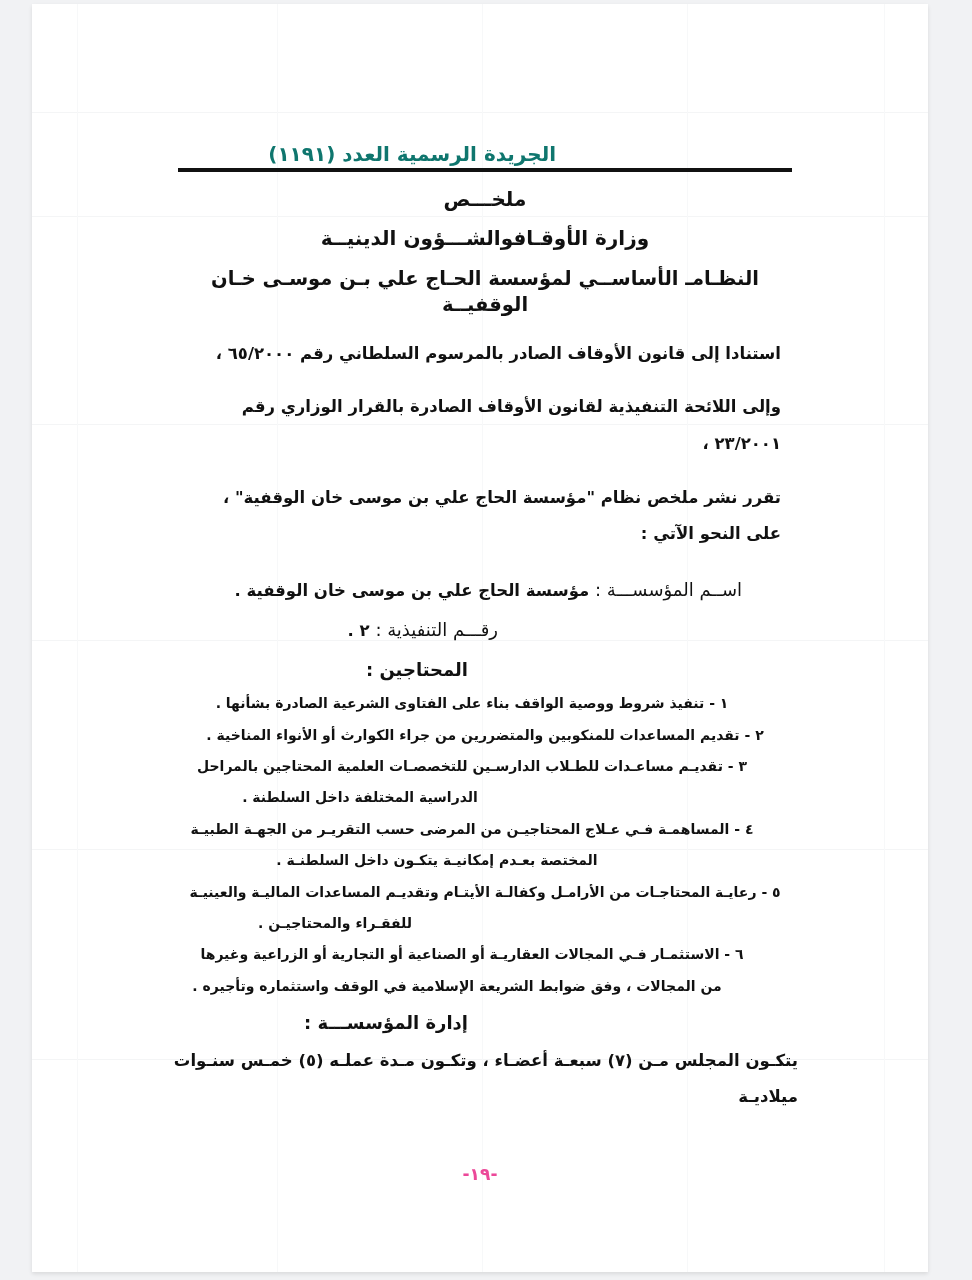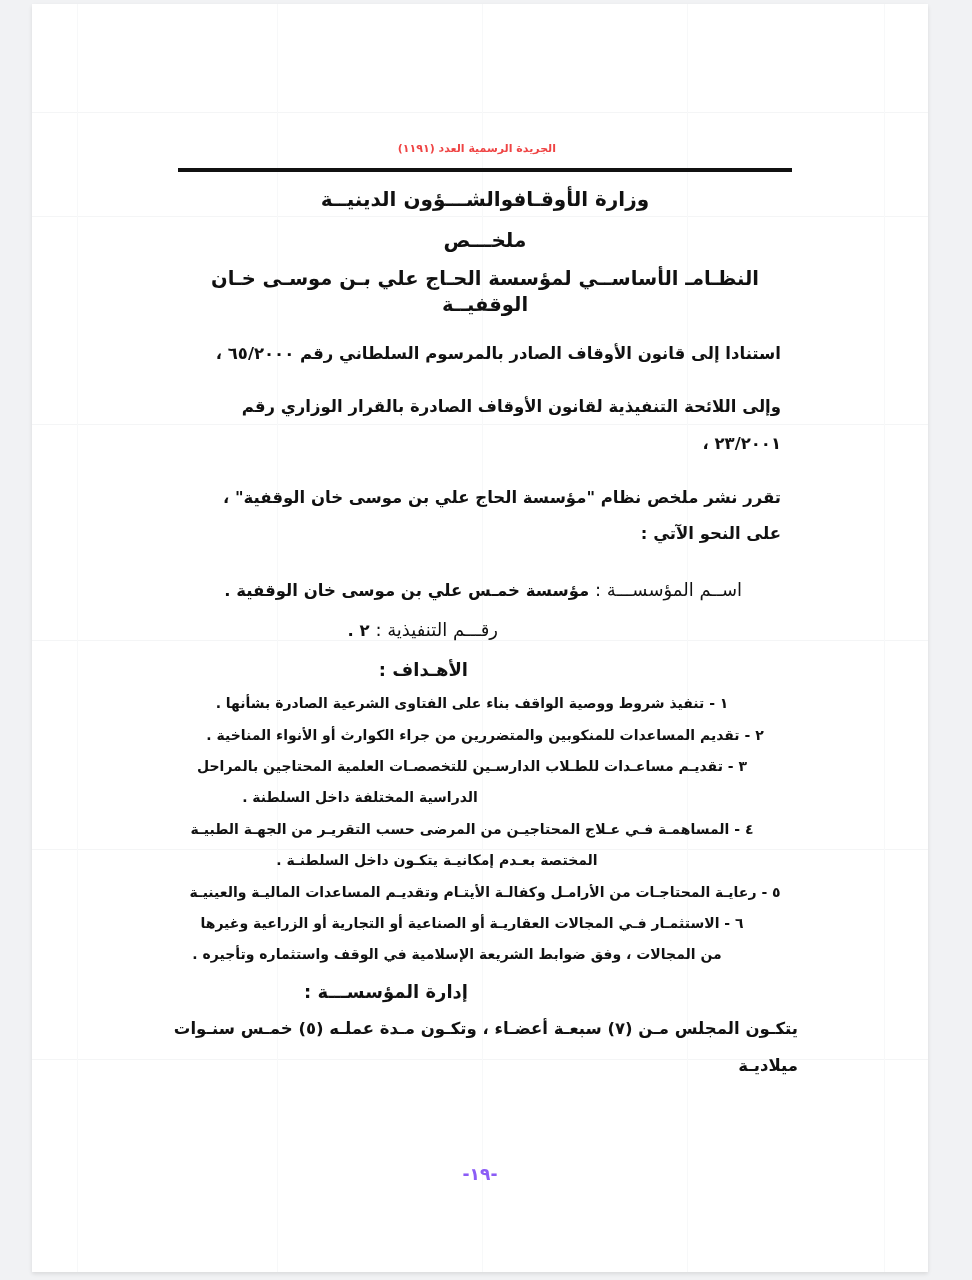--- a/index.html
+++ b/index.html
@@ -53,23 +53,23 @@
     right: 0;
     bottom: 0;
     padding: 0;
   }
 
   
   .running-head {
     position: absolute;
     top: 138px;
     right: 372px;
-    font-size: 11px;
-    font-weight: 700;
-    color: #ef4444;
+    font-size: 20px;
+    font-weight: 700;
+    color: #0f766e;
     letter-spacing: 0px;
     white-space: nowrap;
     text-align: right;
   }
   .head-rule {
     position: absolute;
     top: 164px;
     left: 146px;
     width: 614px;
     height: 4px;
@@ -177,21 +177,21 @@
 
   
   .folio {
     position: absolute;
     top: 1160px;
     left: 0;
     width: 100%;
     text-align: center;
     font-size: 17px;
     font-weight: 700;
-    color: #8b5cf6;
+    color: #ec4899;
     direction: rtl;
   }
 </style>
 </head>
 <body>
 
 <div class="page-sheet">
 
   <div class="scan-seam" style="top:108px;"></div>
   <div class="scan-seam" style="top:212px;"></div>
@@ -206,43 +206,43 @@
   <div class="scan-seam-v" style="left:852px;"></div>
 
   <div class="page-content">
 
     <div class="running-head">الجريدة الرسمية العدد (١١٩١)</div>
 
     <div class="head-rule"></div>
 
     <div class="body-block">
 
+      <p class="title-line sub">ملخـــص</p>
+
       <p class="title-line">وزارة الأوقـافوالشـــؤون الدينيــة</p>
-
-      <p class="title-line sub">ملخـــص</p>
 
       <p class="title-line third">النظـامـ الأساســي لمؤسسة الحـاج علي بـن موسـى خـان الوقفيــة</p>
 
       <p class="para">استنادا إلى قانون الأوقاف الصادر بالمرسوم السلطاني رقم ٦٥/٢٠٠٠ ،</p>
 
       <p class="para">وإلى اللائحة التنفيذية لقانون الأوقاف الصادرة بالقرار الوزاري رقم ٢٣/٢٠٠١ ،</p>
 
       <p class="para">تقرر نشر ملخص نظام "مؤسسة الحاج علي بن موسى خان الوقفية" ، على النحو الآتي :</p>
 
       <p class="field-line indent-right-2">
         <span class="field-label">اســم المؤسســـة :</span>
-        <span>مؤسسة خمـس علي بن موسى خان الوقفية .</span>
+        <span>مؤسسة الحاج علي بن موسى خان الوقفية .</span>
       </p>
 
       <p class="field-line indent-right-7">
         <span class="field-label">رقـــم التنفيذية :</span>
         <span>٢ .</span>
       </p>
 
-      <p class="section-heading indent-right-8">الأهـداف :</p>
+      <p class="section-heading indent-right-8">المحتاجين :</p>
 
       <div class="numbered-list">
 
         <p class="numbered-item indent-right">
           <span class="item-marker">١ -</span>
           <span>تنفيذ شروط ووصية الواقف بناء على الفتاوى الشرعية الصادرة بشأنها .</span>
         </p>
 
         <p class="numbered-item">
           <span class="item-marker">٢ -</span>
@@ -267,20 +267,23 @@
           <p class="numbered-item indent-right-3">
             <span>المختصة بعـدم إمكانيـة يتكـون داخل السلطنـة .</span>
           </p>
         </div>
 
         <div>
           <p class="numbered-item">
             <span class="item-marker">٥ -</span>
             <span>رعايـة المحتاجـات من الأرامـل وكفالـة الأيتـام وتقديـم المساعدات الماليـة والعينيـة</span>
           </p>
+          <p class="numbered-item indent-right-7">
+            <span>للفقـراء والمحتاجيـن .</span>
+          </p>
         </div>
 
         <div>
           <p class="numbered-item indent-right">
             <span class="item-marker">٦ -</span>
             <span>الاستثمـار فـي المجالات العقاريـة أو الصناعية أو التجارية أو الزراعية وغيرها</span>
           </p>
           <p class="numbered-item indent-right-2">
             <span>من المجالات ، وفق ضوابط الشريعة الإسلامية في الوقف واستثماره وتأجيره .</span>
           </p>

